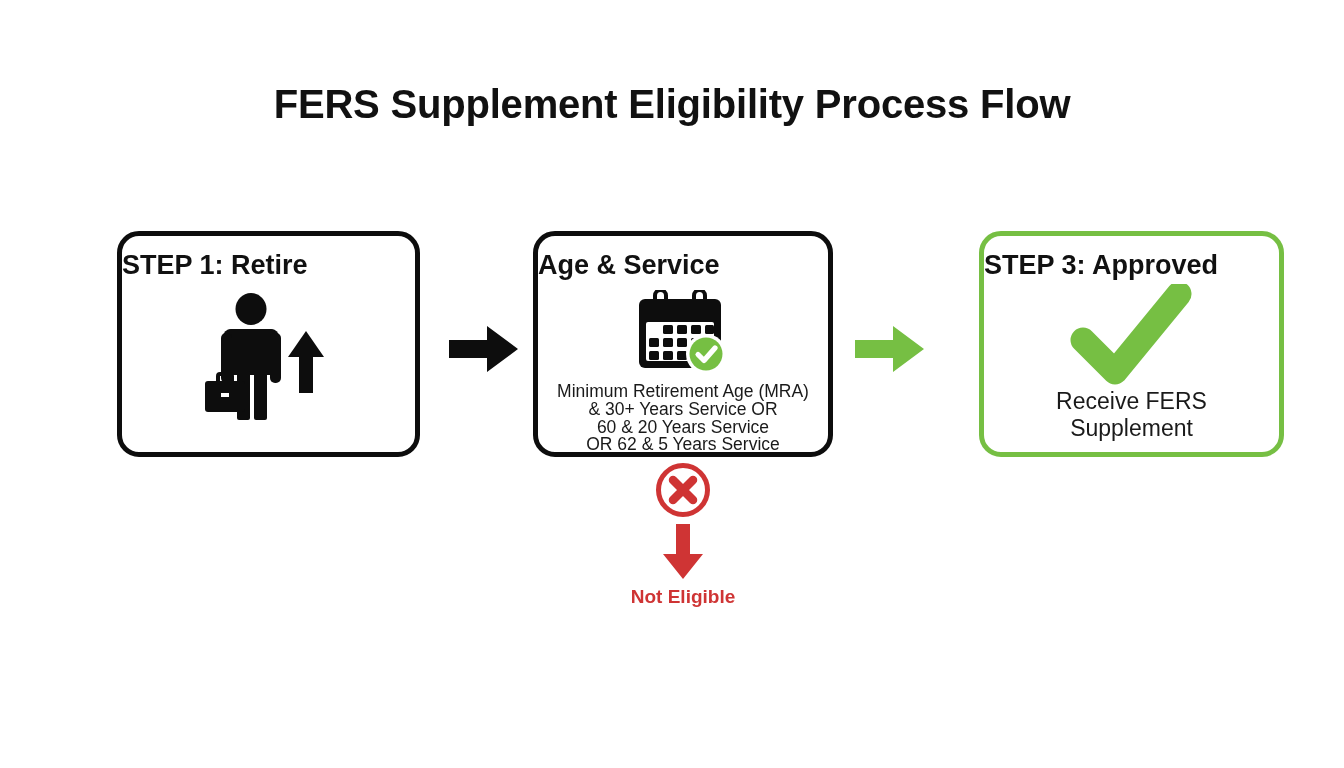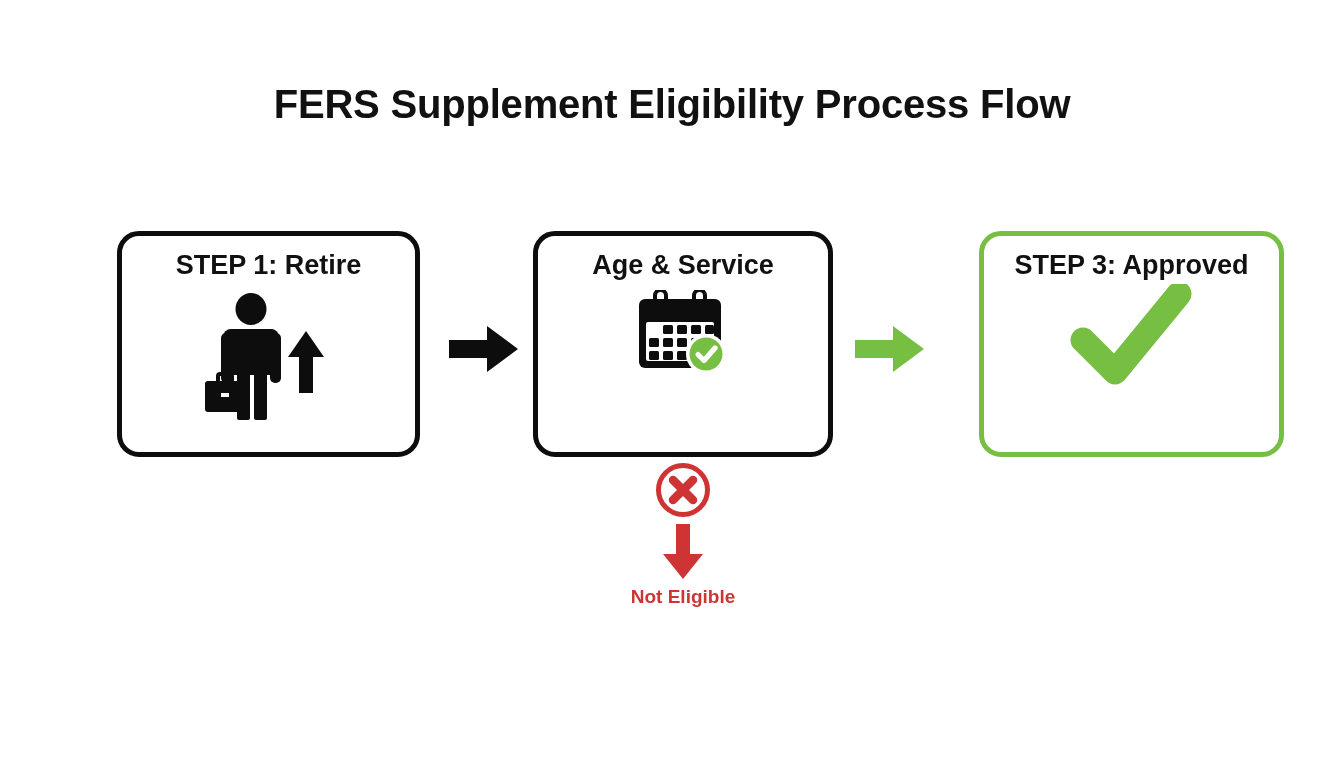--- a/index.html
+++ b/index.html
@@ -46,21 +46,20 @@
   }
   #box-step1 { left: 117px; width: 303px; }
   #box-step2 { left: 533px; width: 300px; }
   #box-step3 { left: 935px; width: 305px; border-color: #76bf43; margin-left: 44px; }
 
   .box-heading {
     position: absolute;
     left: 0;
     top: 14px;
     width: 100%;
-    text-align: center;
     font-size: 27px;
     font-weight: bold;
     color: #111111;
     white-space: nowrap;
   }
 
   
   .person-art {
     position: absolute;
     left: 50%;
@@ -196,37 +195,47 @@
           <rect x="30" y="61" width="10" height="9" rx="1.5"></rect>
           <rect x="44" y="61" width="10" height="9" rx="1.5"></rect>
         </g>
 
         <circle cx="73" cy="64" r="20" fill="#ffffff"></circle>
         <circle cx="73" cy="64" r="16.5" fill="#76bf43"></circle>
         <path d="M65 64.5 L71 70.5 L82 58" fill="none" stroke="#ffffff" stroke-width="5.2" stroke-linecap="round" stroke-linejoin="round"></path>
       </svg>
     </div>
 
+    <div class="criteria-text">
+      <div>Minimum Retirement Age (MRA)</div>
+      <div>&amp; 30+ Years Service OR</div>
+      <div>60 &amp; 20 Years Service</div>
+      <div>OR 62 &amp; 5 Years Service</div>
+    </div>
   </div>
 
   <div class="connector" id="arrow-2-3">
     <svg width="70" height="54" viewBox="0 0 70 54" xmlns="http://www.w3.org/2000/svg">
       <path d="M0 18 H38 V4 L69 27 L38 50 V36 H0 Z" fill="#76bf43"></path>
     </svg>
   </div>
 
   <div class="step-box" id="box-step3">
     <div class="box-heading">STEP 3: Approved</div>
 
     <div class="bigcheck-art">
       <svg width="126" height="102" viewBox="0 0 126 102" xmlns="http://www.w3.org/2000/svg">
         <path d="M14 56 L46 88 L110 10" fill="none" stroke="#76bf43" stroke-width="25" stroke-linecap="round" stroke-linejoin="round"></path>
       </svg>
     </div>
 
+    <div class="result-text">
+      <div>Receive FERS</div>
+      <div>Supplement</div>
+    </div>
   </div>
 
   <div id="reject-x-icon">
     <svg width="56" height="56" viewBox="0 0 56 56" xmlns="http://www.w3.org/2000/svg">
       <circle cx="28" cy="28" r="24.5" fill="none" stroke="#cf3434" stroke-width="5"></circle>
       <path d="M18 18 L38 38 M38 18 L18 38" stroke="#cf3434" stroke-width="8.5" stroke-linecap="round"></path>
     </svg>
   </div>
 
   <div id="reject-arrow">

